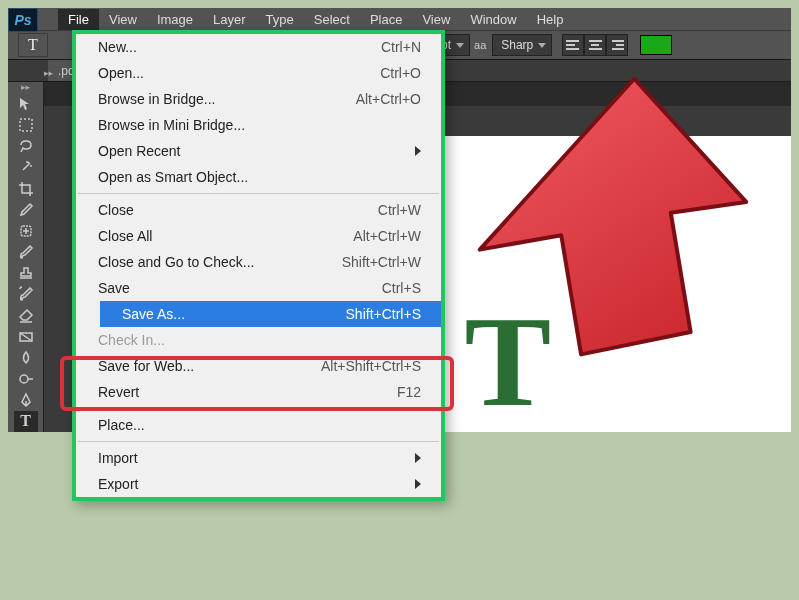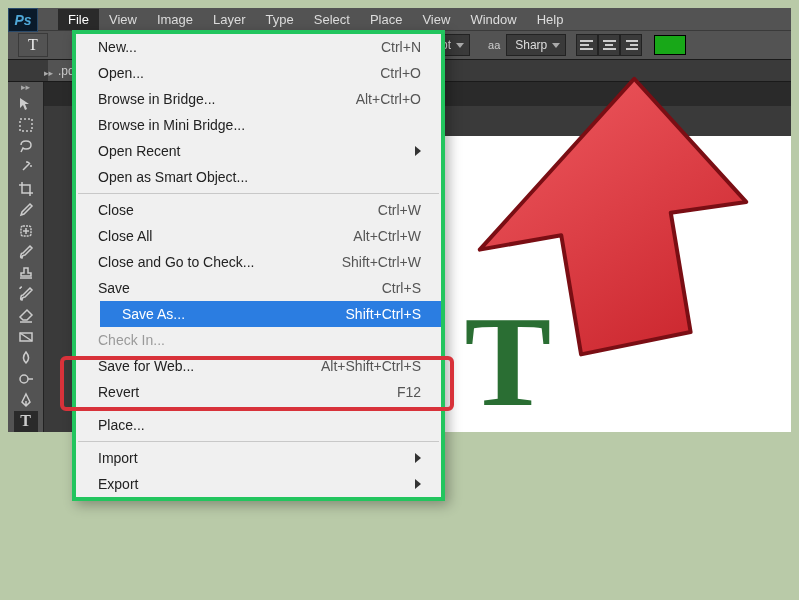--- a/index.html
+++ b/index.html
@@ -6,21 +6,21 @@
   body { background: #b9caa8; width: 799px; height: 600px; overflow: hidden; }
   .frame { position: absolute; left: 8px; top: 8px; width: 783px; height: 424px; background: #2a2a2a; }
   .ps-logo { width: 30px; height: 24px; display: flex; align-items: center; justify-content: center; color: #4fa8d8; font-weight: bold; font-size: 14px; background: #0a1a2a; border: 1px solid #2a4a6a; font-style: italic; }
   .menubar { height: 22px; background: #535353; display: flex; align-items: center; padding-left: 36px; color: #ddd; font-size: 13px; }
   .menubar-item { padding: 3px 10px; cursor: default; }
   .menubar-item.active { background: #2a2a2a; color: #fff; }
   .optionsbar { height: 30px; background: #535353; display: flex; align-items: center; border-top: 1px solid #3a3a3a; border-bottom: 1px solid #1a1a1a; }
   .opt-t { width: 30px; height: 24px; margin-left: 10px; display: flex; align-items: center; justify-content: center; color: #eee; font-family: Georgia, serif; font-size: 16px; border: 1px solid #3a3a3a; }
   .opt-dropdown { height: 22px; background: #3a3a3a; border: 1px solid #222; color: #ddd; font-size: 12px; display: flex; align-items: center; padding: 0 18px 0 8px; margin: 0 4px; position: relative; }
   .opt-dropdown::after { content: ""; position: absolute; right: 5px; top: 8px; border-left: 4px solid transparent; border-right: 4px solid transparent; border-top: 5px solid #aaa; }
-  .opt-aa { color: #ccc; font-size: 11px; margin: 0 2px 0 14px; }
+  .opt-aa { color: #ccc; font-size: 11px; margin: 0 2px 0 0; }
   .align-group { display: flex; margin: 0 6px; }
   .align-btn { width: 22px; height: 22px; background: #3a3a3a; border: 1px solid #222; display: flex; flex-direction: column; justify-content: center; padding: 3px; gap: 2px; }
   .align-btn span { height: 2px; background: #ccc; }
   .swatch { width: 32px; height: 20px; background: #18a818; border: 1px solid #000; margin-left: 6px; }
   .tabbar { height: 22px; background: #3a3a3a; display: flex; align-items: stretch; padding-left: 40px; color: #ccc; font-size: 12px; border-bottom: 1px solid #1a1a1a; }
   .doc-tab { padding: 3px 10px; background: #535353; border-right: 1px solid #222; display: flex; align-items: center; gap: 8px; }
   .doc-tab .x { color: #aaa; font-size: 13px; }
   .expander { position: absolute; left: 36px; top: 60px; width: 18px; height: 10px; color: #aaa; font-size: 9px; }
   .tools { position: absolute; left: 0; top: 74px; width: 36px; bottom: 0; background: #535353; border-right: 1px solid #222; display: flex; flex-direction: column; align-items: center; gap: 0; }
   .tools .expander2 { width: 100%; height: 14px; color: #aaa; font-size: 9px; text-align: center; }

